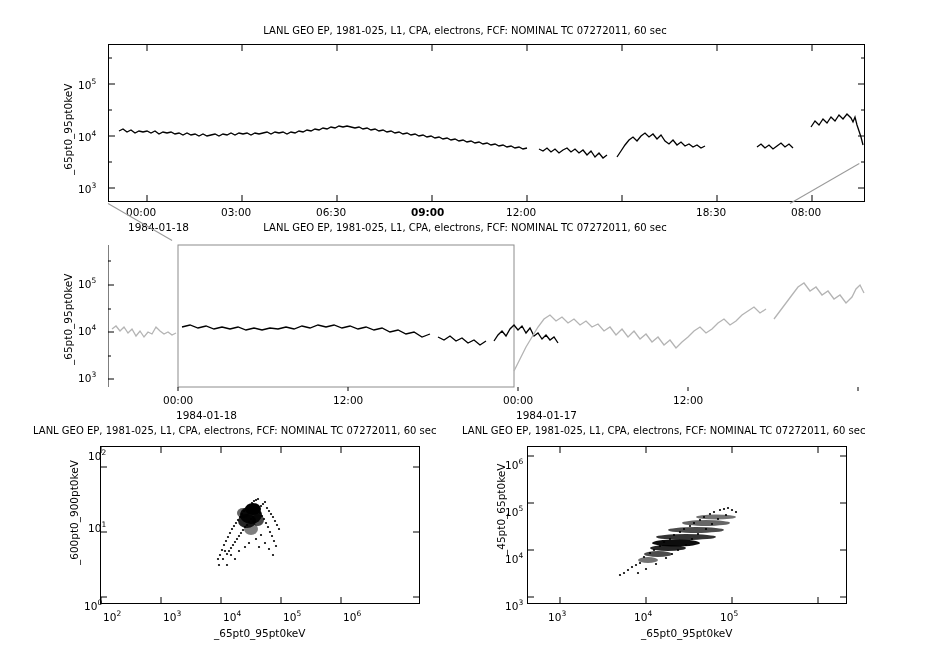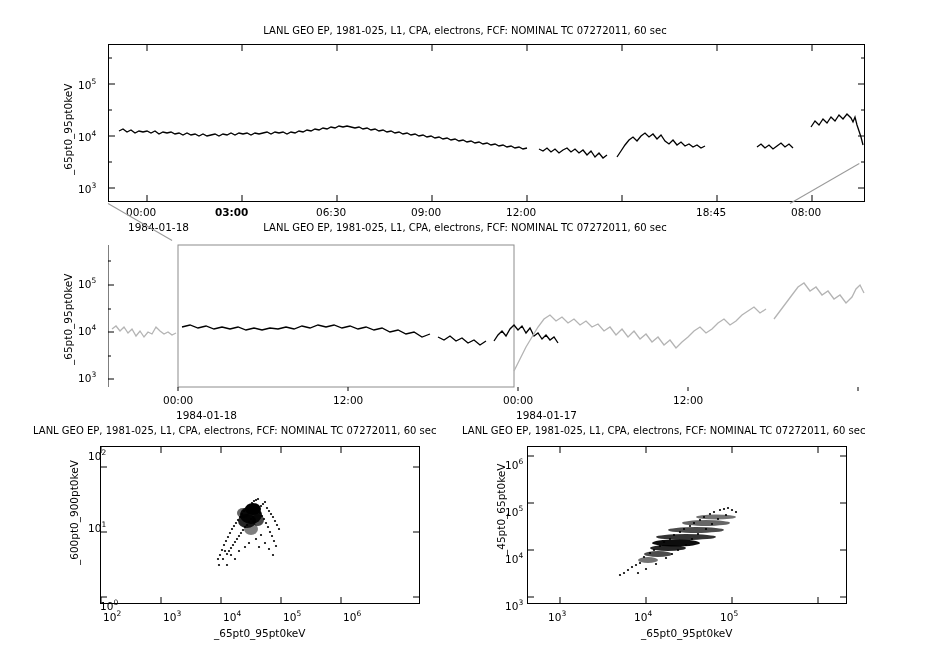--- a/index.html
+++ b/index.html
@@ -73,26 +73,26 @@
         <path d="M702,82 L706,76 L710,80 L714,74 L718,78 L722,72 L726,76 L730,70 L734,74 L738,69 L742,73 L744,77 L746,72 L748,80 L750,86 L752,92 L754,100"></path>
       </g>
     </svg>
   </div>
 
   <div class="ticklabel" style="left:78px;top:181px;">10<span class="sup">3</span></div>
   <div class="ticklabel" style="left:78px;top:129px;">10<span class="sup">4</span></div>
   <div class="ticklabel" style="left:78px;top:77px;">10<span class="sup">5</span></div>
 
   <div class="ticklabel" style="left:126px;top:206px;">00:00</div>
-  <div class="ticklabel" style="left:215px;top:206px;font-weight:bold;">03:00</div>
+  <div class="ticklabel" style="left:221px;top:206px;">03:00</div>
   <div class="ticklabel" style="left:316px;top:206px;">06:30</div>
-  <div class="ticklabel" style="left:411px;top:206px;">09:00</div>
+  <div class="ticklabel" style="left:411px;top:206px;font-weight:bold;">09:00</div>
   <div class="ticklabel" style="left:506px;top:206px;">12:00</div>
   <div class="ticklabel" style="left:601px;top:206px;margin-top:44px;">15:00</div>
-  <div class="ticklabel" style="left:696px;top:206px;">18:45</div>
+  <div class="ticklabel" style="left:696px;top:206px;">18:30</div>
   <div class="ticklabel" style="left:791px;top:206px;">08:00</div>
   <div class="axlabel" style="left:128px;top:221px;">1984-01-18</div>
   <div class="ylabel" style="left:62px;top:175px;">_65pt0_95pt0keV</div>
 </div>
 
 <div class="panel">
   <div class="plot-title" style="left:205px;top:222px;width:520px;">LANL GEO EP, 1981-025, L1, CPA, electrons, FCF: NOMINAL TC 07272011, 60 sec</div>
 
   <div class="axes" style="left:108px;top:241px;width:757px;height:150px;border:none;">
     <svg width="757" height="150" viewBox="0 0 757 150">
@@ -248,21 +248,21 @@
         <circle cx="148" cy="96" r="1.1"></circle>
           <circle cx="144" cy="100" r="1.1"></circle>
           <circle cx="155" cy="92" r="1.1"></circle>
         <circle cx="130" cy="108" r="1.1"></circle>
           <circle cx="124" cy="104" r="1.1"></circle>
           <circle cx="160" cy="88" r="1.1"></circle>
       </g>
     </svg>
   </div>
 
-  <div class="ticklabel" style="left:100px;top:598px;text-align:right;">10<span class="sup">0</span></div>
+  <div class="ticklabel" style="left:84px;top:598px;text-align:right;">10<span class="sup">0</span></div>
   <div class="ticklabel" style="left:88px;top:520px;">10<span class="sup">1</span></div>
   <div class="ticklabel" style="left:88px;top:448px;">10<span class="sup">2</span></div>
   <div class="ticklabel" style="left:103px;top:609px;">10<span class="sup">2</span></div>
   <div class="ticklabel" style="left:163px;top:609px;">10<span class="sup">3</span></div>
   <div class="ticklabel" style="left:223px;top:609px;">10<span class="sup">4</span></div>
   <div class="ticklabel" style="left:283px;top:609px;">10<span class="sup">5</span></div>
   <div class="ticklabel" style="left:343px;top:609px;">10<span class="sup">6</span></div>
   <div class="axlabel" style="left:214px;top:627px;">_65pt0_95pt0keV</div>
   <div class="ylabel" style="left:68px;top:565px;">_600pt0_900pt0keV</div>
 </div>

